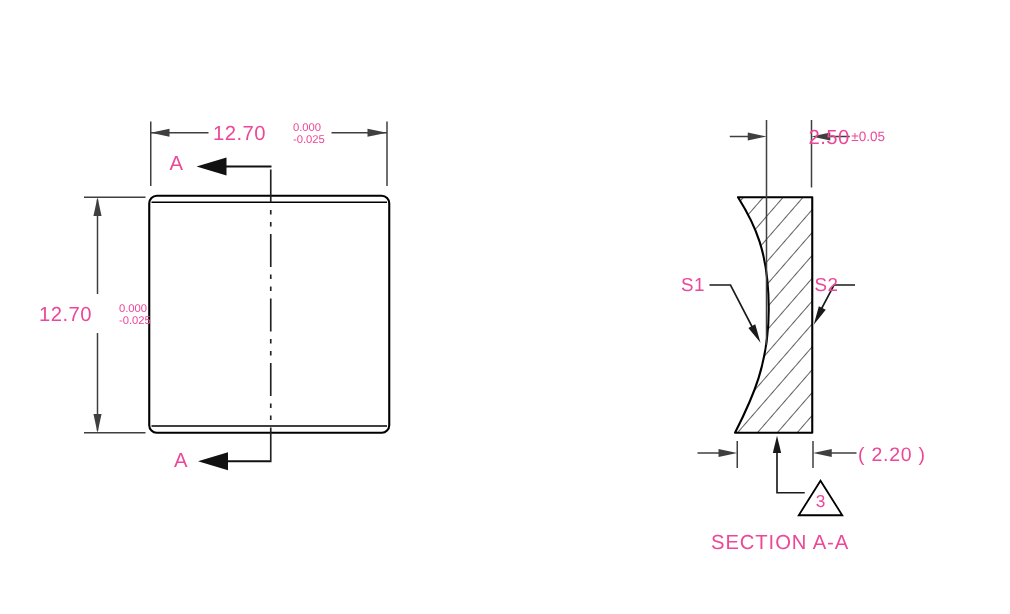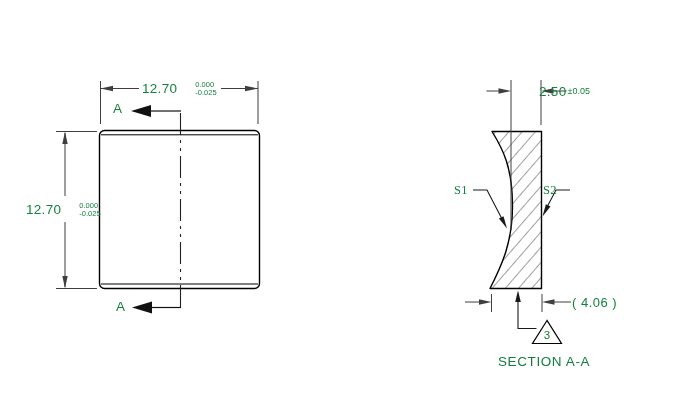--- a/index.html
+++ b/index.html
@@ -5,30 +5,30 @@
   html,body{margin:0;padding:0;background:#fff;}
   #canvas{
     position:relative;
     width:673px;height:409px;
     background:#ffffff;
     font-family:"Liberation Sans", sans-serif;
     color:#1c1c1c;
     overflow:hidden;
   }
   #drawing-svg{position:absolute;left:0;top:0;}
-  .txt{position:absolute;white-space:nowrap;color:#15803d;}
+  .txt{position:absolute;white-space:nowrap;color:#ec4899;}
   .dim-main{font-size:13.5px;letter-spacing:.3px;}
   .dim-group{display:flex;align-items:center;}
   .tol-stack{display:flex;flex-direction:column;
              font-size:7.5px;line-height:8px;letter-spacing:0;margin-left:18px;}
   .cut-letter{font-size:13.5px;}
-  .surf-label{font-size:12.5px;letter-spacing:.3px;font-family:Liberation Serif, serif;}
+  .surf-label{font-size:12.5px;letter-spacing:.3px;}
   .ref-dim{font-size:13px;letter-spacing:.5px;}
   .flag-num{font-size:11.5px;}
-  .section-title{font-size:13.5px;letter-spacing:.6px;margin-left:24px;}
+  .section-title{font-size:13.5px;letter-spacing:.6px;}
   .small-tol{font-size:9px;margin-left:1px;}
 </style>
 </head>
 <body>
 
 <div id="canvas">
 
   <svg id="drawing-svg" width="673" height="409" viewBox="0 0 673 409">
     <defs>
       <pattern id="hatch" patternUnits="userSpaceOnUse" width="40" height="10" patternTransform="rotate(-49)">
@@ -136,19 +136,19 @@
   <div class="txt cut-letter" style="left:116px;top:299px;">A</div>
 
   <div class="txt dim-group" style="left:539px;top:83px;height:16px;">
     <span class="dim-main">2.50</span>
     <span class="small-tol">±0.05</span>
   </div>
 
   <div class="txt surf-label" style="left:454px;top:183px;">S1</div>
   <div class="txt surf-label" style="left:543px;top:183px;">S2</div>
 
-  <div class="txt ref-dim" style="left:572px;top:295px;">( 4.06 )</div>
+  <div class="txt ref-dim" style="left:572px;top:295px;">( 2.20 )</div>
 
   <div class="txt flag-num" style="left:540px;top:329px;width:14px;text-align:center;">3</div>
 
   <div class="txt section-title" style="left:474px;top:354px;">SECTION A-A</div>
 
 </div>
 
 </body></html>

